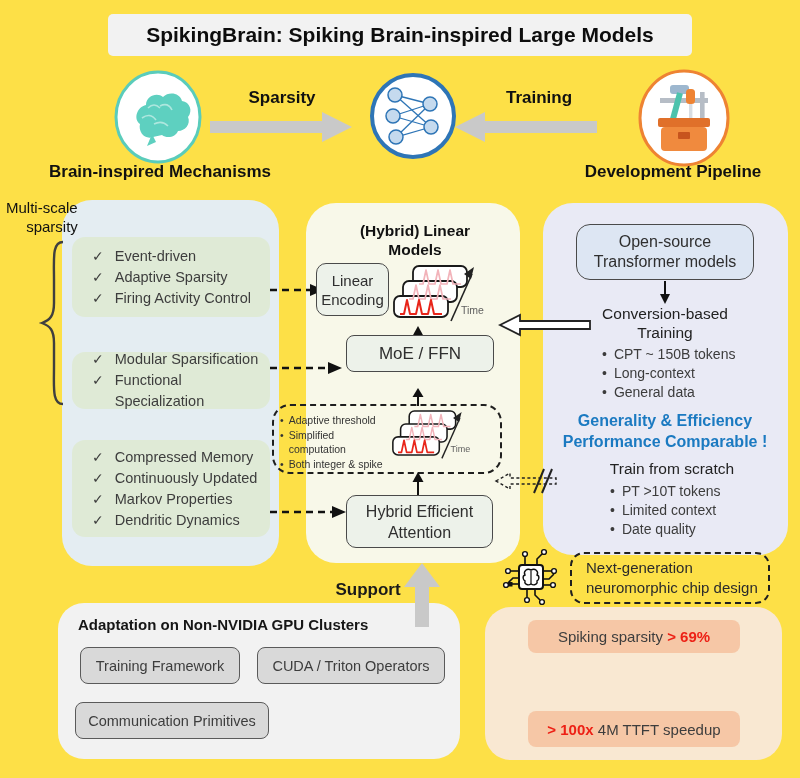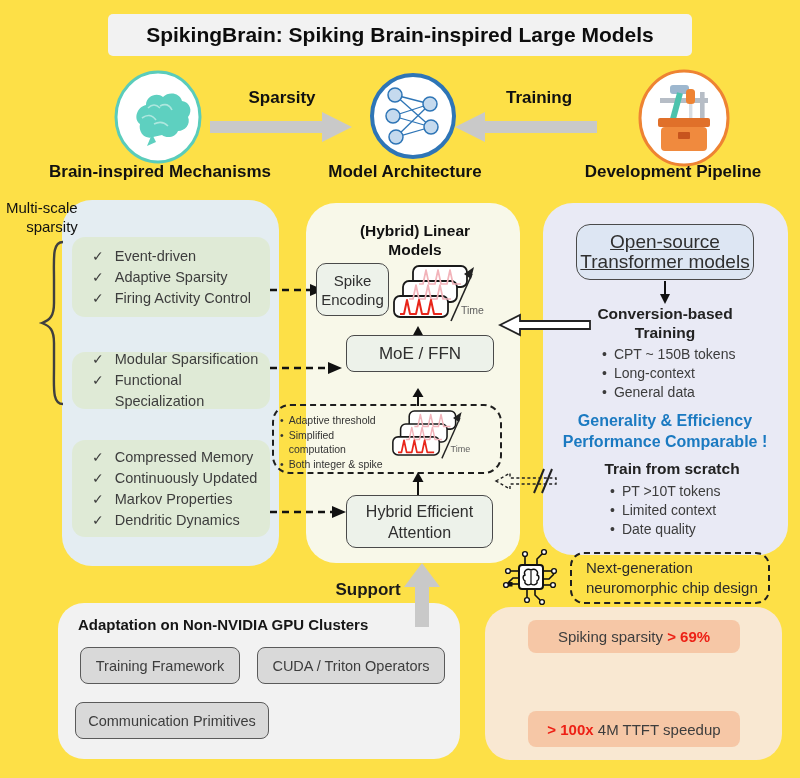--- a/index.html
+++ b/index.html
@@ -26,21 +26,21 @@
   .chk-row{display:flex;gap:11px;font-size:14.5px;color:#3d3d3d;line-height:21px;align-items:baseline;}
   .chk{font-size:14px;color:#3d3d3d;}
 
   .node-box{background:#edf2ea;border:1.6px solid #4a4a4a;border-radius:10px;color:#2f2f2f;}
   .os-box{background:#dde6f3;border:1.6px solid #4a4a4a;border-radius:14px;color:#2f2f2f;}
 
   .mid-title{font-size:15.5px;font-weight:bold;line-height:19px;color:#111;}
   .dashed-box{border:2px dashed #1f1f1f;box-sizing:border-box;}
   .note-row{display:flex;gap:5px;font-size:10.5px;color:#333;line-height:14.5px;}
 
-  .rp-title{font-size:15.5px;font-weight:bold;color:#222;line-height:19px;}
+  .rp-title{font-size:15.5px;font-weight:normal;color:#222;line-height:19px;}
   .bullet-row{display:flex;gap:7px;font-size:14px;color:#3c3c3c;line-height:19px;}
   .blue-note{font-size:16px;font-weight:bold;color:#1b7ac1;line-height:21px;}
 
   .chip-note{font-size:15px;color:#2b2b2b;line-height:20px;border-radius:14px;}
 
   .bl-title{font-size:15px;font-weight:bold;color:#161616;}
   .gray-chip{background:#d9d9d9;border:1.5px solid #5a5a5a;border-radius:8px;color:#3d3d3d;font-size:14.5px;}
 
   .orange-row{background:#f6c7a6;border-radius:8px;font-size:15px;color:#3d3d3d;}
   .red{color:#ed2015;font-weight:bold;}
@@ -99,21 +99,20 @@
     <line x1="34" y1="62" x2="44" y2="25" stroke="#4cc3ad" stroke-width="6"></line>
     <rect x="50" y="21" width="9" height="15" rx="3.5" fill="#ee8333"></rect>
     <rect x="53" y="36" width="3.4" height="18" fill="#d8dde3"></rect>
     <rect x="64" y="24" width="4.6" height="26" fill="#b6bdc6"></rect>
     <rect x="22" y="50" width="52" height="9" rx="2" fill="#e0702a"></rect>
     <rect x="25" y="59" width="46" height="24" rx="4" fill="#f08a3e"></rect>
     <rect x="42" y="64" width="12" height="7" rx="1" fill="#c7541d"></rect>
   </svg>
 
   <div class="abs ctr icon-label" style="left:40px;top:162px;width:240px;">Brain-inspired Mechanisms</div>
-  <div class="abs ctr icon-label" style="left:315px;top:162px;width:180px;">Model Architecture</div>
   <div class="abs ctr icon-label" style="left:573px;top:162px;width:200px;">Development Pipeline</div>
 
   <div class="abs left-panel"></div>
   <div class="abs mid-panel"></div>
   <div class="abs right-panel"></div>
   <div class="abs bl-panel"></div>
   <div class="abs br-panel"></div>
 
   <div class="abs multiscale" style="left:6px;top:198px;width:92px;">
     <div>Multi-scale</div>
@@ -184,21 +183,21 @@
 
   <div class="abs ctr mid-title" style="left:330px;top:221px;width:170px;">
     <div>
       <div>(Hybrid) Linear</div>
       <div>Models</div>
     </div>
   </div>
 
   <div class="abs ctr node-box" style="left:316px;top:263px;width:71px;height:51px;font-size:15px;line-height:19px;">
     <div>
-      <div>Spike</div>
+      <div>Linear</div>
       <div>Encoding</div>
     </div>
   </div>
 
   <svg class="abs" style="left:393px;top:264px;" width="100" height="62" viewBox="0 0 100 62">
     <g fill="#ffffff" stroke="#1a1a1a" stroke-width="1.8">
       <rect x="20" y="2" width="54" height="21" rx="6"></rect>
       <rect x="10" y="17" width="54" height="21" rx="6"></rect>
       <rect x="1" y="32" width="54" height="21" rx="6"></rect>
     </g>
@@ -269,21 +268,21 @@
       <div>Attention</div>
     </div>
   </div>
 
   <div class="abs ctr" style="left:318px;top:580px;width:100px;font-size:17px;font-weight:bold;">Support</div>
   <svg class="abs" style="left:404px;top:563px;z-index:3;" width="36" height="64" viewBox="0 0 36 64">
     <polygon points="0,24 18,0 36,24" fill="#c9c9c9"></polygon>
     <rect x="11" y="24" width="14" height="40" fill="#c9c9c9"></rect>
   </svg>
 
-  <div class="abs ctr os-box" style="left:576px;top:224px;width:176px;height:54px;font-size:19px;line-height:20px;text-decoration:underline;">
+  <div class="abs ctr os-box" style="left:576px;top:224px;width:176px;height:54px;font-size:16px;line-height:20px;">
     <div>
       <div>Open-source</div>
       <div>Transformer models</div>
     </div>
   </div>
 
   <svg class="abs" style="left:657px;top:281px;" width="16" height="23" viewBox="0 0 16 23">
     <line x1="8" y1="0" x2="8" y2="14" stroke="#111" stroke-width="2"></line>
     <polygon points="8,23 3,13 13,13" fill="#111"></polygon>
   </svg>

